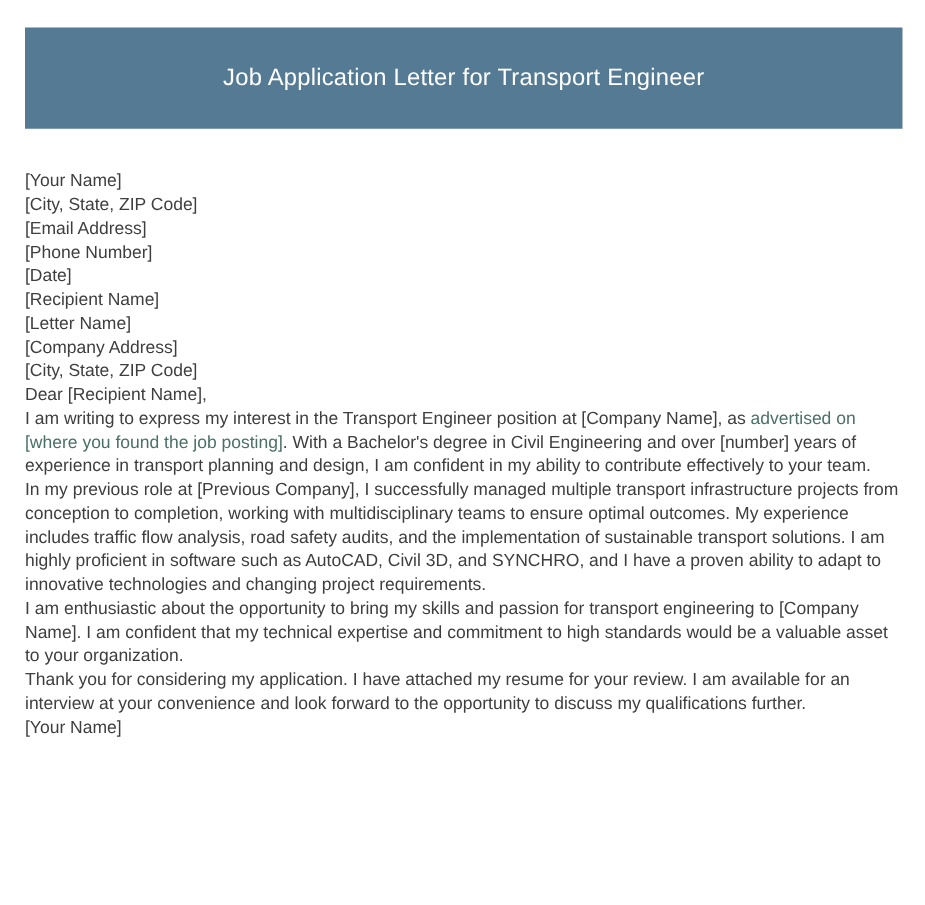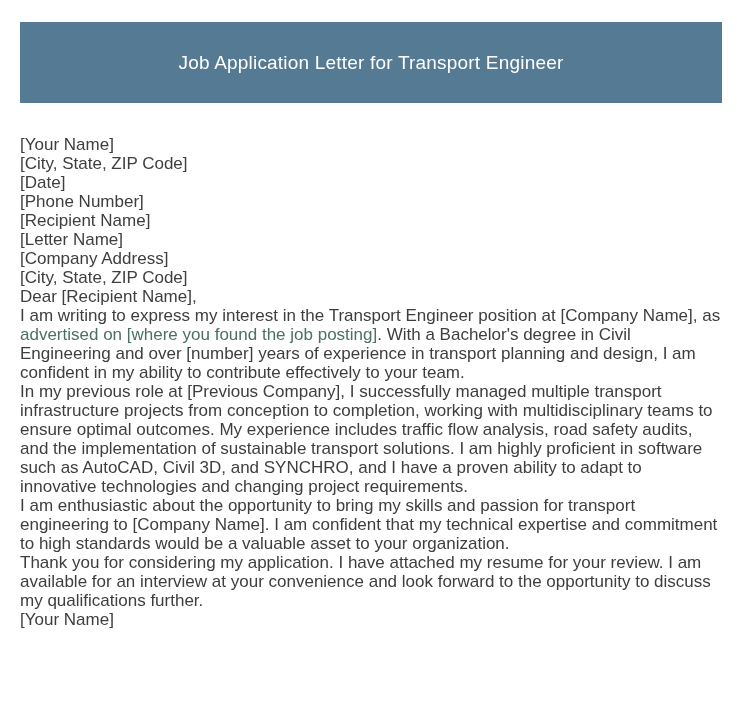--- a/index.html
+++ b/index.html
@@ -33,21 +33,21 @@
     font-size: 19px;
     font-weight: 500;
     letter-spacing: 0.2px;
     margin: 0;
   }
   .letter-body {
     position: absolute;
     left: 20px;
     top: 135px;
     width: 702px;
-    font-size: 17px;
+    font-size: 14px;
     line-height: 19px;
     color: var(--text-color, #3e3e3e);
   }
   .letter-body p, .letter-body div {
     margin: 0;
     padding: 0;
   }
   .posting-link {
     color: var(--link-color, #4a7068);
     text-decoration: none;
@@ -59,22 +59,23 @@
 
 <div class="page">
 
   <div class="header-band">
     <h1 class="title">Job Application Letter for Transport Engineer</h1>
   </div>
 
   <div class="letter-body">
     <div>[Your Name]</div>
     <div>[City, State, ZIP Code]</div>
+    <div>[Email Address]</div>
+    <div>[Phone Number]</div>
     <div>[Date]</div>
-    <div>[Phone Number]</div>
 
     <div>[Recipient Name]</div>
     <div>[Letter Name]</div>
     <div>[Company Address]</div>
     <div>[City, State, ZIP Code]</div>
 
     <div>Dear [Recipient Name],</div>
 
     <p><span>I am writing to express my interest in the Transport Engineer position at [Company Name], as </span><span class="posting-link">advertised on [where you found the job posting]</span><span>. With a Bachelor's degree in Civil Engineering and over [number] years of experience in transport planning and design, I am confident in my ability to contribute effectively to your team.</span></p>
 

